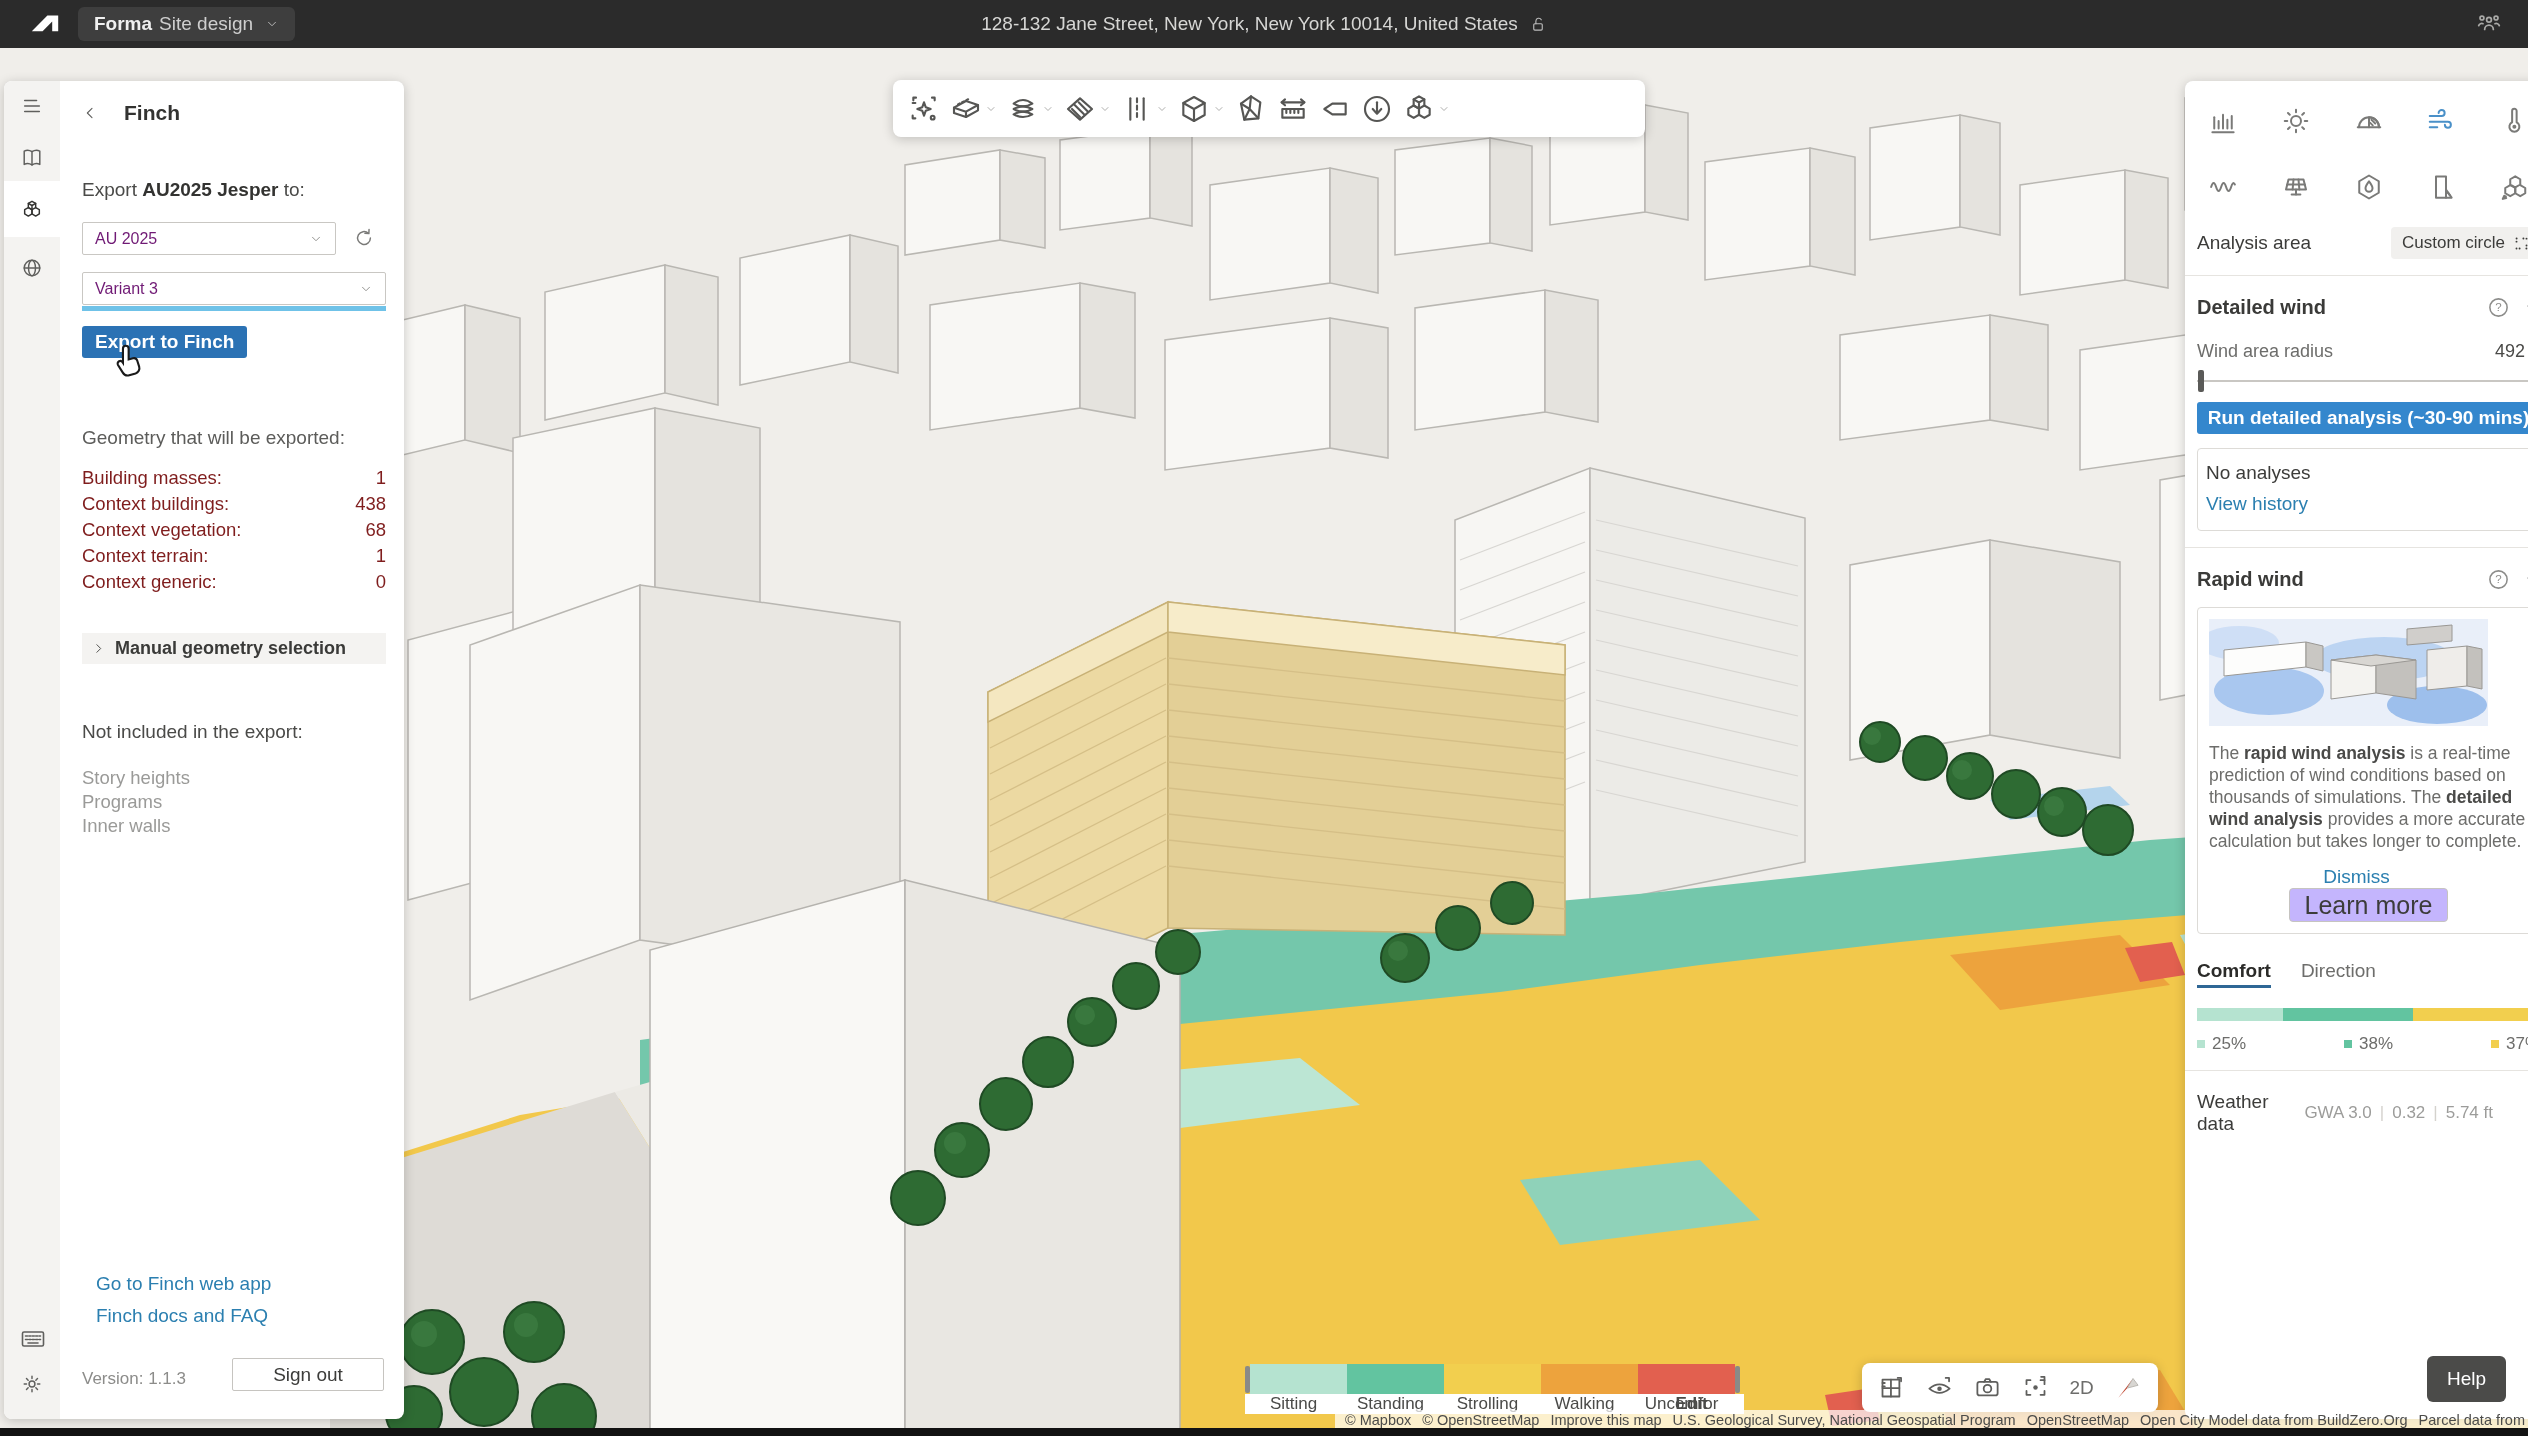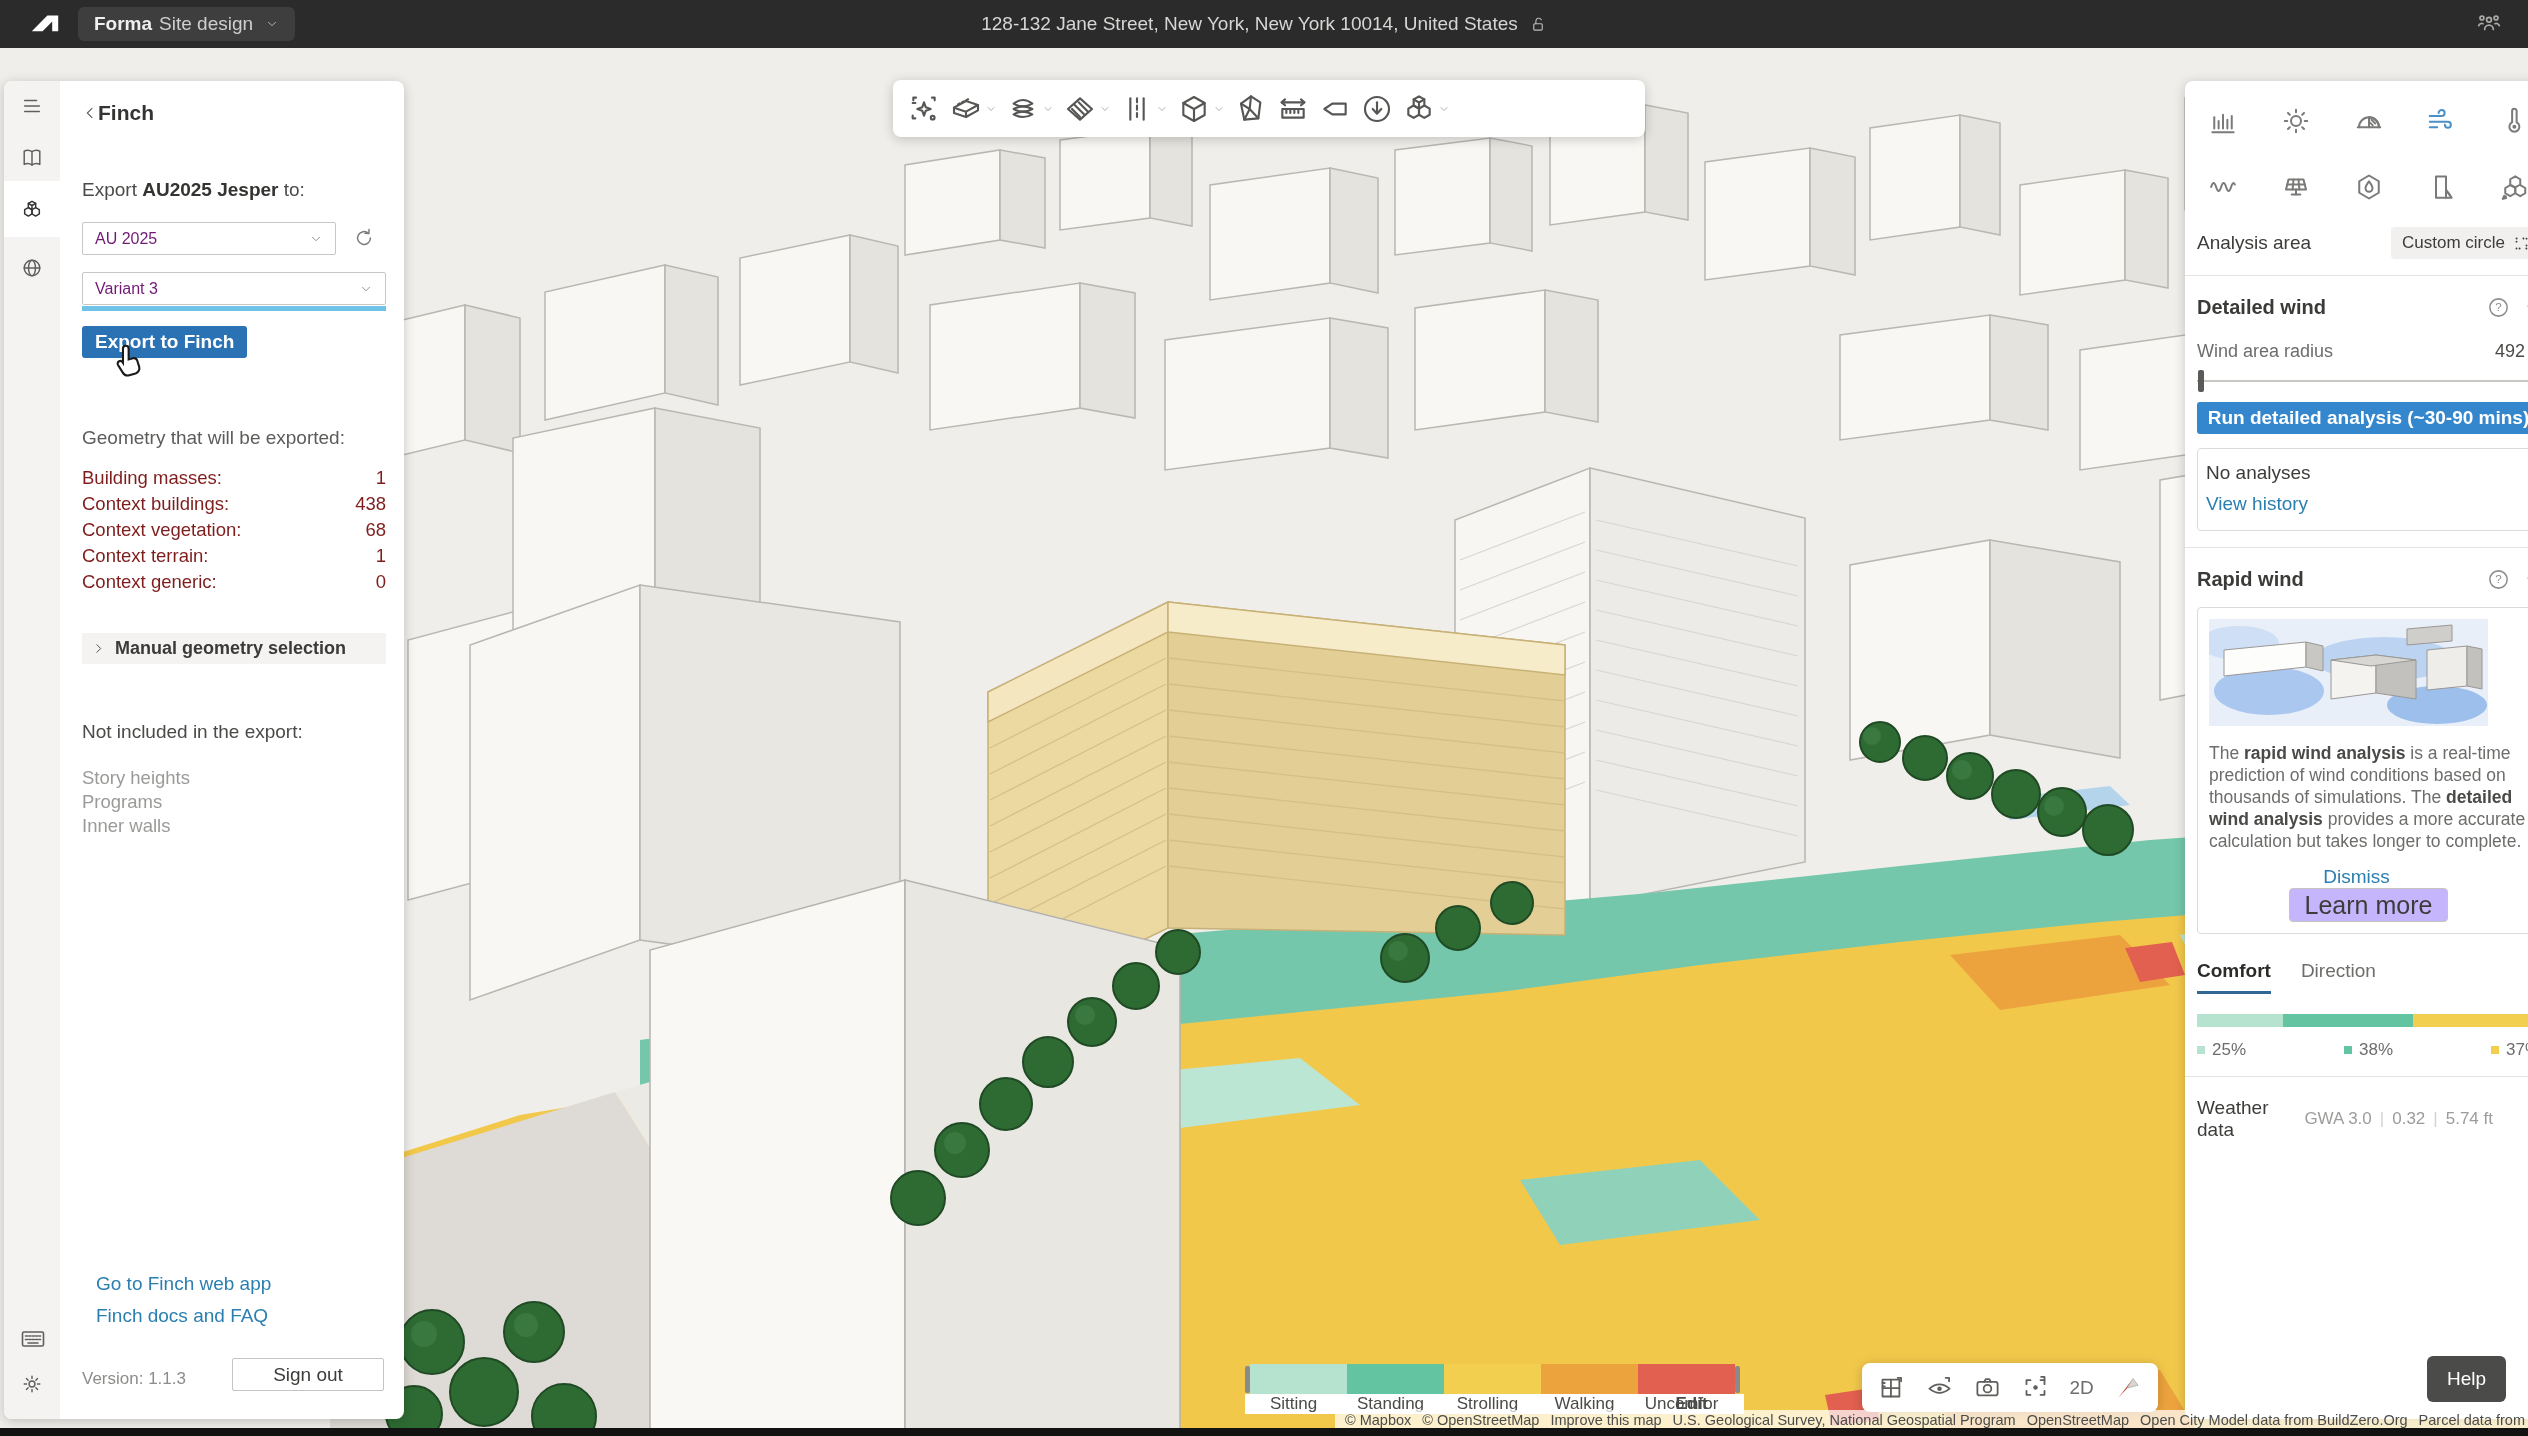--- a/index.html
+++ b/index.html
@@ -27,21 +27,21 @@
 
   
   .left-panel{left:4px;top:81px;width:400px;height:1338px;z-index:30;}
   .rail{position:absolute;left:0;top:0;bottom:0;width:56px;background:#f4f3f1;
     border-radius:8px 0 0 8px;}
   .rail .ric{position:absolute;left:17px;color:#5f5f5d;cursor:pointer;}
   .rail .active-bg{position:absolute;left:0;top:100px;width:56px;height:56px;background:#fff;}
   .lp-content{position:absolute;left:56px;top:0;right:0;bottom:0;}
   .lp-header{position:absolute;left:22px;top:20px;display:flex;align-items:center;}
   .back-btn{color:#5f5f5d;cursor:pointer;}
-  .lp-title{font-size:21px;font-weight:700;color:#333331;}
+  .lp-title{margin-left:26px;font-size:21px;font-weight:700;color:#333331;}
   .export-line{position:absolute;left:22px;top:98px;font-size:19px;color:#4a4a48;}
   .export-line b{color:#333331;}
   .select{position:absolute;left:22px;height:31px;border:1px solid #c9c7c3;border-radius:2px;
     display:flex;align-items:center;padding:0 12px;font-size:16px;color:#701a75;
     justify-content:space-between;cursor:pointer;background:#fff;}
   .sel-hub{top:141px;width:228px;}
   .sel-var{top:191px;width:278px;}
   .focus-bar{position:absolute;left:22px;top:225px;width:304px;height:5px;background:#6fc2e8;}
   .refresh-btn{position:absolute;left:293px;top:146px;color:#7a7a78;cursor:pointer;}
   .export-btn{position:absolute;left:22px;top:245px;height:32px;padding:0 13px;
@@ -95,21 +95,21 @@
   .hist-none{font-size:19px;color:#3c3c3a;}
   .hist-link{font-size:19px;color:#2b7fb0;margin-top:9px;cursor:pointer;}
   .rapid-card{border:1px solid #dddbd7;border-radius:4px;margin-top:16px;padding:11px;}
   .rapid-desc{font-size:17.5px;line-height:22px;color:#6d6d6b;margin-top:12px;}
   .rapid-desc b{color:#4a4a48;}
   .rapid-actions{display:flex;justify-content:flex-start;align-items:center;margin-top:14px;flex-direction:column;}
   .dismiss{font-size:19px;color:#2b7fb0;margin-right:24px;cursor:pointer;}
   .learn-btn{border:1px solid #c6c4c0;background:#c4b5fd;border-radius:4px;height:34px;
     padding:0 15px;font-size:25px;color:#3c3c3a;font-family:inherit;cursor:pointer;}
   .tabs{display:flex;margin-top:26px;}
-  .tab{font-size:19px;color:#6d6d6b;margin-right:30px;padding-bottom:9px;cursor:pointer;}
+  .tab{font-size:19px;color:#6d6d6b;margin-right:30px;padding-bottom:3px;cursor:pointer;}
   .tab.sel{color:#2b2b29;font-weight:700;border-bottom:3px solid #2f6795;}
   .cbar{display:flex;height:13px;margin-top:20px;}
   .cbar div{height:13px;}
   .cleg{display:flex;justify-content:space-between;margin-top:13px;align-items:center;}
   .cleg .item{display:flex;align-items:center;font-size:17px;color:#6d6d6b;}
   .cleg .sw{width:8px;height:8px;margin-right:7px;display:inline-block;}
   .weather-row{display:flex;align-items:center;margin-top:20px;gap:20px;}
   .weather-label{font-size:19px;color:#3c3c3a;flex:1;}
   .weather-vals{font-size:17px;color:#9c9c9a;display:flex;align-items:center;}
   .weather-vals .sep{color:#d4d2cd;margin:0 8px;}

